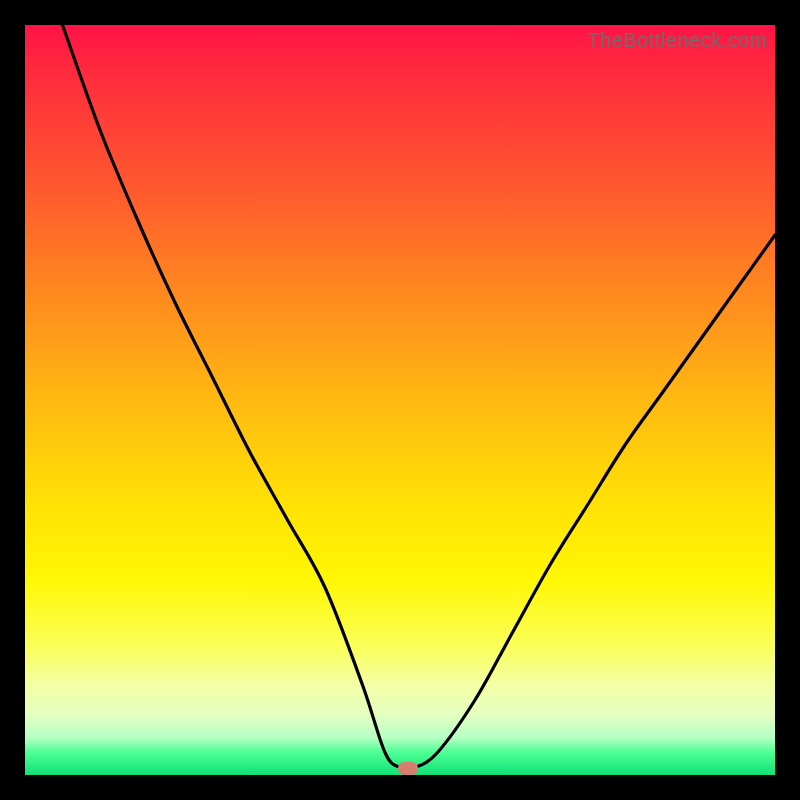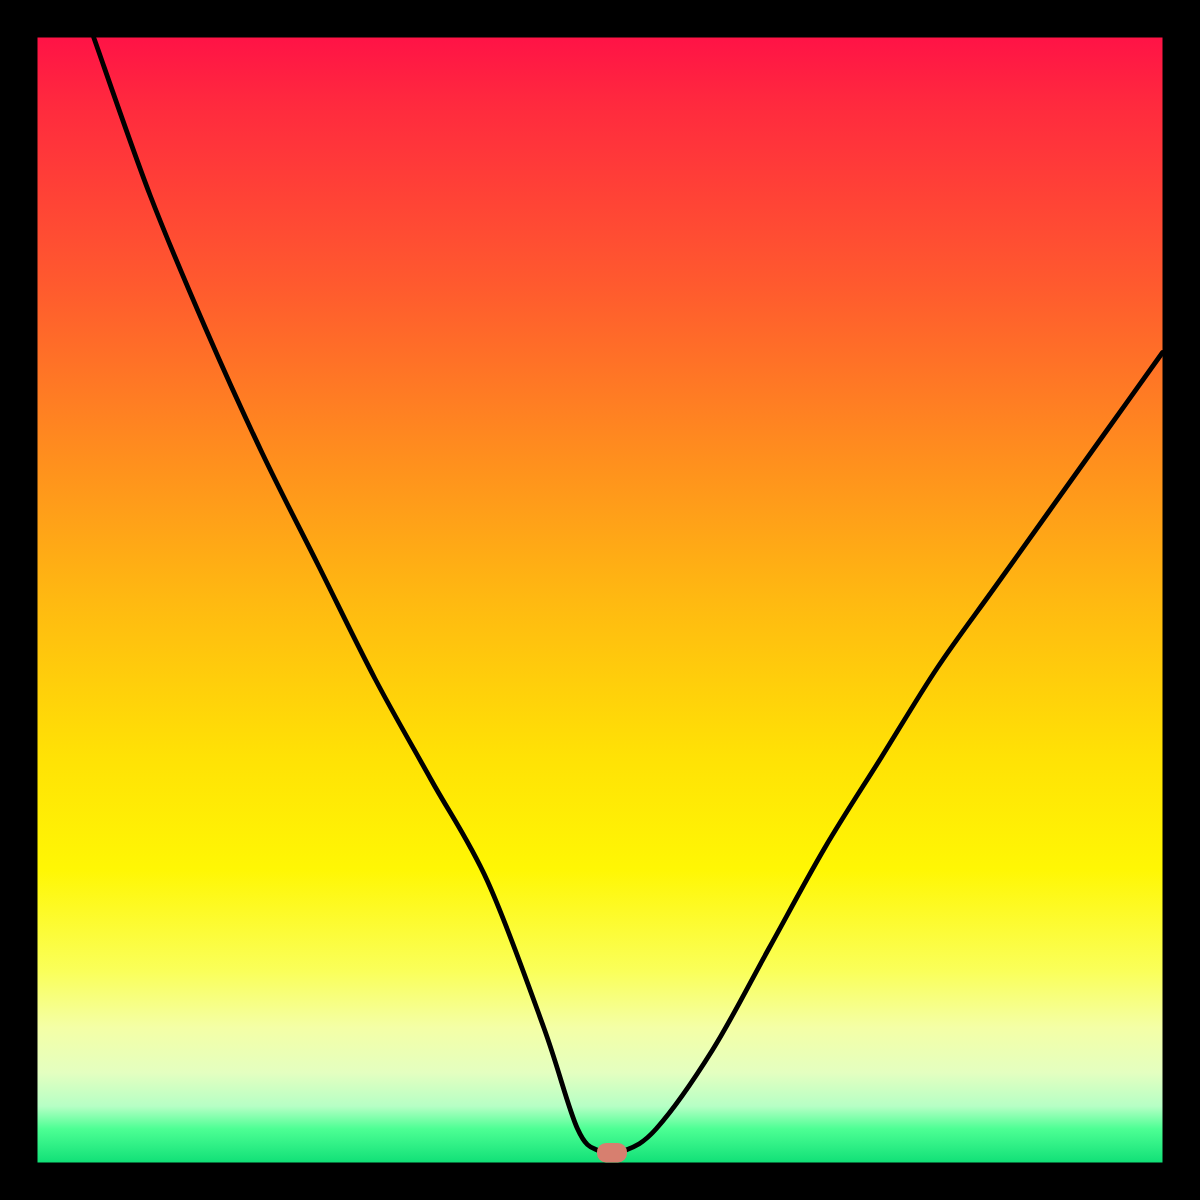--- a/index.html
+++ b/index.html
@@ -65,20 +65,21 @@
     background: #d77f6f;
     border-radius: 6px;
   }
 </style>
 </head>
 <body>
 
 <div class="frame">
   <div class="plot">
 
+    <div class="watermark">TheBottleneck.com</div>
 
     <svg class="curve" viewBox="0 0 750 750" preserveAspectRatio="none">
       <path id="curve-path" d="M 37.5 0 C 43.75 17.5, 62.5 72.5, 75 105 C 87.5 137.5, 100 166.25, 112.5 195 C 125 223.75, 137.5 251.25, 150 277.5 C 162.5 303.75, 175 327.5, 187.5 352.5 C 200 377.5, 212.5 403.75, 225 427.5 C 237.5 451.25, 250 472.5, 262.5 495 C 275 517.5, 287.5 535, 300 562.5 C 312.5 590, 327.5 632.5, 337.5 660 C 347.5 687.5, 353.75 713.75, 360 727.5 C 366.25 741.25, 370 740, 375 742.5 C 380 745, 383.75 745, 390 742.5 C 396.25 740, 402.50000000000006 738.75, 412.50000000000006 727.5 C 422.50000000000006 716.25, 437.5 695, 450 675 C 462.5 655, 475 630, 487.5 607.5 C 500 585, 512.5 561.25, 525 540 C 537.5 518.75, 550 500, 562.5 480 C 575 460, 587.5 438.75, 600 420 C 612.5 401.25, 625 385, 637.5 367.5 C 650 350, 662.5 332.50000000000006, 675 315.00000000000006 C 687.5 297.50000000000006, 700 280, 712.5 262.5 C 725 245, 743.75 218.75, 750 210" stroke="#000" stroke-width="3.2" fill="none" stroke-linejoin="round" stroke-linecap="round"></path>
     </svg>
 
     <div id="min-marker" class="marker" style="left: 372.5px; top: 736.5px; background: rgb(215, 127, 111);"></div>
   </div>
 </div>
 
 </body></html>

